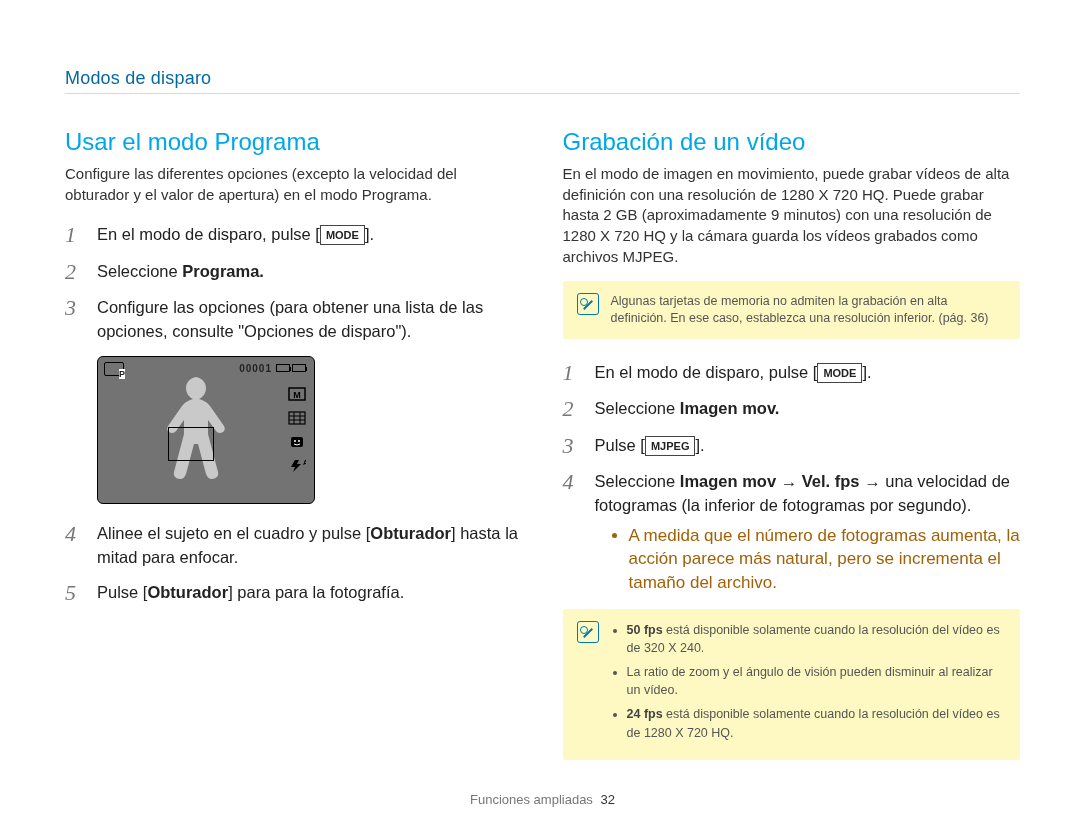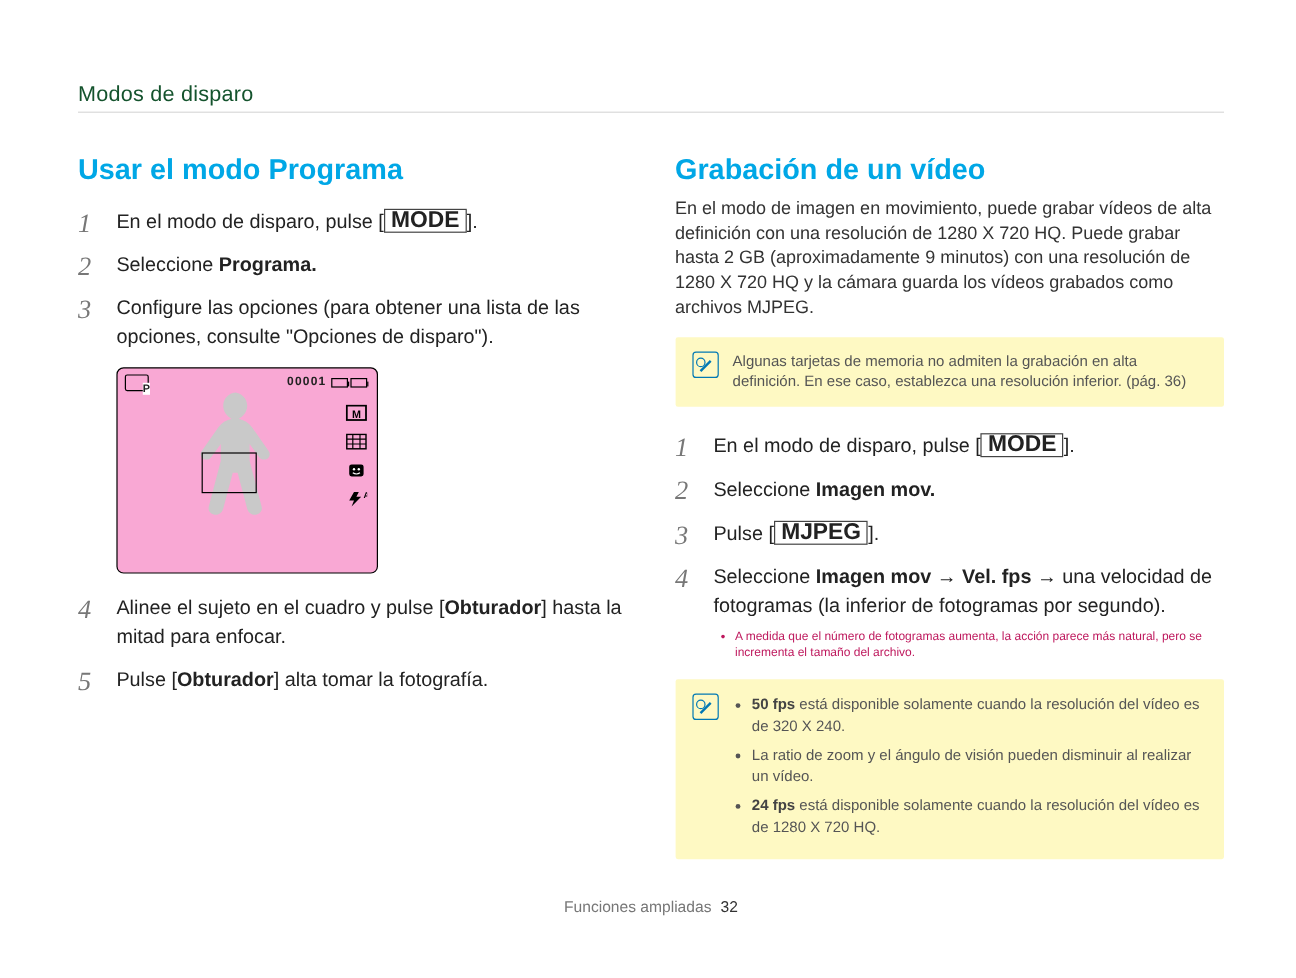--- a/index.html
+++ b/index.html
@@ -1,42 +1,42 @@
 <!DOCTYPE html>
 <html><head>
 <meta charset="utf-8">
 <style>
   * { box-sizing: border-box; margin: 0; padding: 0; }
   html, body { width: 1080px; height: 815px; background: #fff; font-family: Arial, Helvetica, sans-serif; color: #222; }
   .page { padding: 68px 60px 20px 65px; }
-  .breadcrumb { color: #14532d; font-size: 18px; font-weight: 300; letter-spacing: 0.2px; }
+  .breadcrumb { color: #0369a1; font-size: 18px; font-weight: 300; letter-spacing: 0.2px; }
   .hr { border: none; border-top: 1px solid #d9d9d9; margin-top: 4px; }
   .columns { display: flex; gap: 40px; margin-top: 34px; }
   .col { flex: 1; min-width: 0; }
-  .h2 { color: #00a7e6; font-size: 24px; font-weight: 700; margin-bottom: 8px; }
+  .h2 { color: #00a7e6; font-size: 24px; font-weight: 400; margin-bottom: 8px; }
   .intro { font-size: 15px; line-height: 1.38; color: #333; font-weight: 300; }
   .steps { list-style: none; margin-top: 18px; }
   .step { display: flex; gap: 14px; margin-bottom: 12px; }
   .step-num { font-family: Georgia, 'Times New Roman', serif; font-style: italic; font-size: 22px; color: #777; width: 18px; flex-shrink: 0; line-height: 1.1; }
   .step-body { font-size: 16.5px; line-height: 1.45; font-weight: 300; }
   .step-body b { font-weight: 700; text-align: center; }
-  .btn-box { display: inline-block; border: 1px solid #444; padding: 0 5px; height: 20px; line-height: 18px; font-size: 19px; font-weight: 700; vertical-align: 1px; }
-  .sub-bullets { list-style: disc; margin: 6px 0 0 18px; font-size: 10px; line-height: 1.4; font-weight: 300; color: #be185d; }
+  .btn-box { display: inline-block; border: 1px solid #444; padding: 0 5px; height: 20px; line-height: 18px; font-size: 11px; font-weight: 700; vertical-align: 1px; }
+  .sub-bullets { list-style: disc; margin: 6px 0 0 34px; font-size: 17px; line-height: 1.4; font-weight: 300; color: #a16207; }
   .note-box { background: #fef9c3; border-radius: 2px; display: flex; gap: 12px; padding: 12px 14px; margin-top: 14px; }
   .note-icon { width: 22px; height: 22px; border: 1.5px solid #0078b4; border-radius: 3px; flex-shrink: 0; position: relative; }
   .note-icon::before { content: ""; position: absolute; left: 4px; top: 10px; width: 12px; height: 2px; background: #0078b4; transform: rotate(-45deg); }
   .note-icon::after { content: ""; position: absolute; left: 2px; top: 4px; width: 6px; height: 6px; border: 1.5px solid #0078b4; border-radius: 50%; }
   .note-text { font-size: 12.5px; line-height: 1.35; color: #555; font-weight: 300; }
   .note-bullets { list-style: disc; margin-left: 16px; font-size: 12.5px; line-height: 1.45; color: #555; font-weight: 300; }
   .note-bullets li { margin-bottom: 6px; }
   .note-bullets b { font-weight: 700; color: #444; }
 
   
   .cam-wrap { margin: 6px 0 14px 32px; }
-  .cam { width: 218px; height: 172px; border: 1.5px solid #000; border-radius: 6px; position: relative; background: #f9a8d4; }
+  .cam { width: 218px; height: 148px; border: 1.5px solid #000; border-radius: 6px; position: relative; background: #737373; }
   .cam-corner-icon { position: absolute; top: 5px; left: 6px; width: 20px; height: 14px; border: 1.5px solid #000; border-radius: 2px; }
   .cam-corner-icon::after { content: "P"; position: absolute; right: -2px; bottom: -4px; font-size: 9px; font-weight: 700; background: #fff; }
   .cam-top-right { position: absolute; top: 6px; right: 8px; display: flex; align-items: center; gap: 4px; }
   .cam-counter { font-size: 10px; letter-spacing: 1px; font-weight: 700; }
   .cam-batt-icons { display: flex; gap: 2px; }
   .batt { width: 14px; height: 8px; border: 1px solid #000; position: relative; }
   .batt::after { content:""; position:absolute; right:-2px; top:2px; width:1.5px; height:4px; background:#000; }
   .cam-side { position: absolute; right: 8px; top: 30px; display: flex; flex-direction: column; gap: 10px; align-items: center; }
   .side-i { width: 18px; height: 14px; display:flex; align-items:center; justify-content:center; }
   .side-i svg { width: 18px; height: 14px; }
@@ -50,20 +50,21 @@
 <body>
 
 <div class="page">
   <div class="breadcrumb">Modos de disparo</div>
   <hr class="hr">
 
   <div class="columns">
 
     <div class="col">
       <h2 class="h2">Usar el modo Programa</h2>
+      <p class="intro">Configure las diferentes opciones (excepto la velocidad del obturador y el valor de apertura) en el modo Programa.</p>
 
       <ol class="steps">
         <li class="step">
           <span class="step-num">1</span>
           <span class="step-body">
             <span>En el modo de disparo, pulse [</span><span class="btn-box">MODE</span><span>].</span>
           </span>
         </li>
         <li class="step">
           <span class="step-num">2</span>
@@ -128,21 +129,21 @@
       <ol class="steps">
         <li class="step">
           <span class="step-num">4</span>
           <span class="step-body">
             <span>Alinee el sujeto en el cuadro y pulse [</span><b>Obturador</b><span>] hasta la mitad para enfocar.</span>
           </span>
         </li>
         <li class="step">
           <span class="step-num">5</span>
           <span class="step-body">
-            <span>Pulse [</span><b>Obturador</b><span>] alta tomar la fotografía.</span>
+            <span>Pulse [</span><b>Obturador</b><span>] para para la fotografía.</span>
           </span>
         </li>
       </ol>
     </div>
 
     <div class="col">
       <h2 class="h2">Grabación de un vídeo</h2>
       <p class="intro">En el modo de imagen en movimiento, puede grabar vídeos de alta definición con una resolución de 1280 X 720 HQ. Puede grabar hasta 2 GB (aproximadamente 9 minutos) con una resolución de 1280 X 720 HQ y la cámara guarda los vídeos grabados como archivos MJPEG.</p>
 
       <div class="note-box">

